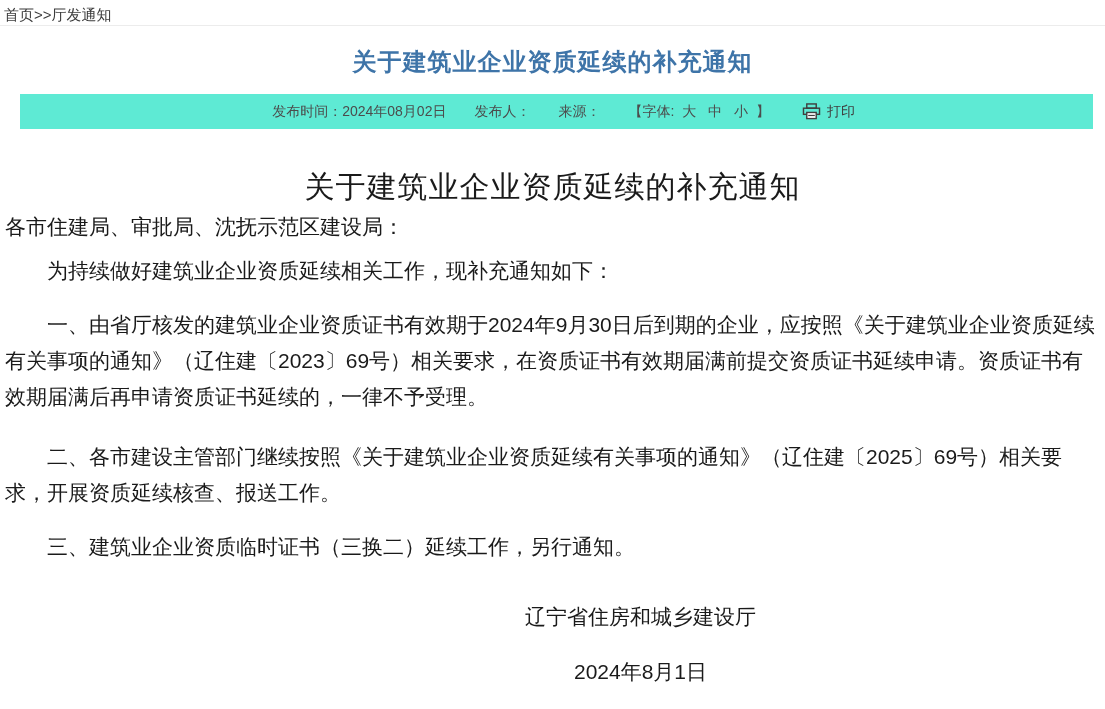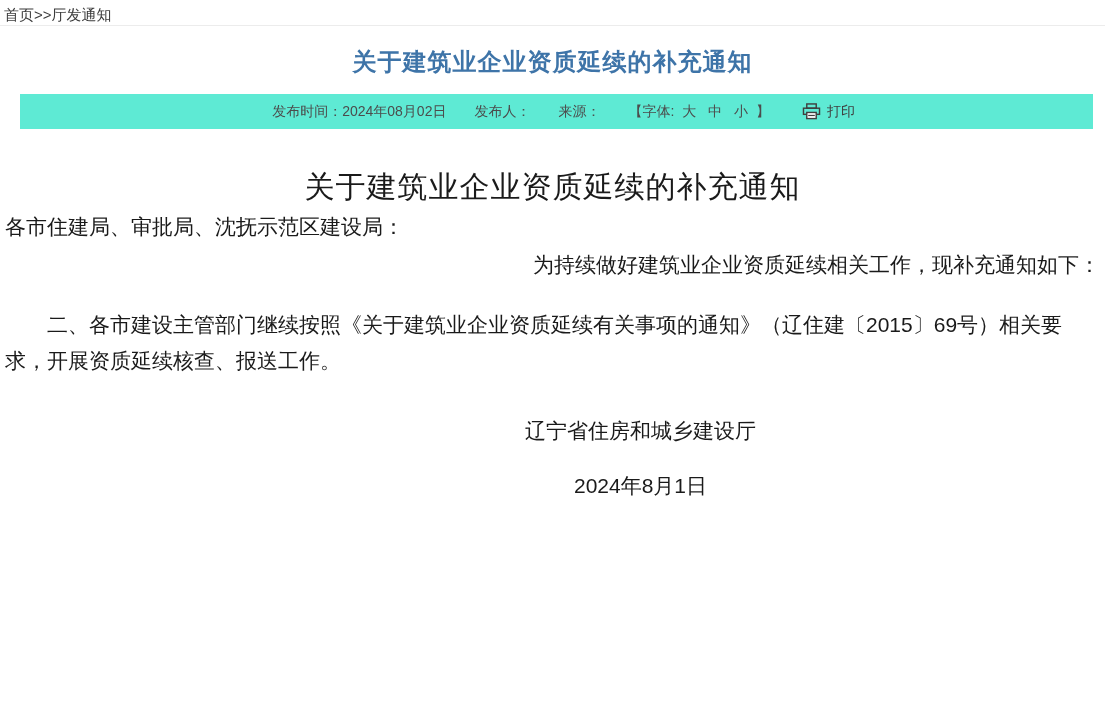--- a/index.html
+++ b/index.html
@@ -64,21 +64,21 @@
     margin: 39px 0 0 0;
     line-height: 38px;
     letter-spacing: 1px;
   }
   .doc p {
     font-size: 21px;
     line-height: 36px;
     margin: 18px 0 0 0;
   }
   .doc p.salutation { margin-top: 3px; }
-  .doc p.intro      { margin-top: 2px; text-align: right; }
+  .doc p.intro      { margin-top: 8px; }
   .doc p.num-2      { margin-top: 24px; }
   .indent { text-indent: 2em; }
   
   .sig-block {
     text-align: center;
     transform: translateX(88px);
   }
   .sig-block .sig  { margin-top: 34px; }
   .sig-block .date { margin-top: 19px; }
 </style>
@@ -113,19 +113,21 @@
     </span>
     <span>打印</span>
   </span>
 </div>
 
 <div class="doc">
   <h1 class="doc-title">关于建筑业企业资质延续的补充通知</h1>
 
   <p class="salutation">各市住建局、审批局、沈抚示范区建设局：</p>
   <p class="indent intro">为持续做好建筑业企业资质延续相关工作，现补充通知如下：</p>
-  <p class="indent num-2">二、各市建设主管部门继续按照《关于建筑业企业资质延续有关事项的通知》（辽住建〔2015〕69号）相关要求，开展资质延续核查、报送工作。</p>
+  <p class="indent num-1">一、由省厅核发的建筑业企业资质证书有效期于2024年9月30日后到期的企业，应按照《关于建筑业企业资质延续有关事项的通知》（辽住建〔2023〕69号）相关要求，在资质证书有效期届满前提交资质证书延续申请。资质证书有效期届满后再申请资质证书延续的，一律不予受理。</p>
+  <p class="indent num-2">二、各市建设主管部门继续按照《关于建筑业企业资质延续有关事项的通知》（辽住建〔2025〕69号）相关要求，开展资质延续核查、报送工作。</p>
+  <p class="indent num-3">三、建筑业企业资质临时证书（三换二）延续工作，另行通知。</p>
 
   <div class="sig-block">
     <p class="sig">辽宁省住房和城乡建设厅</p>
     <p class="date">2024年8月1日</p>
   </div>
 </div>
 
 </body></html>

